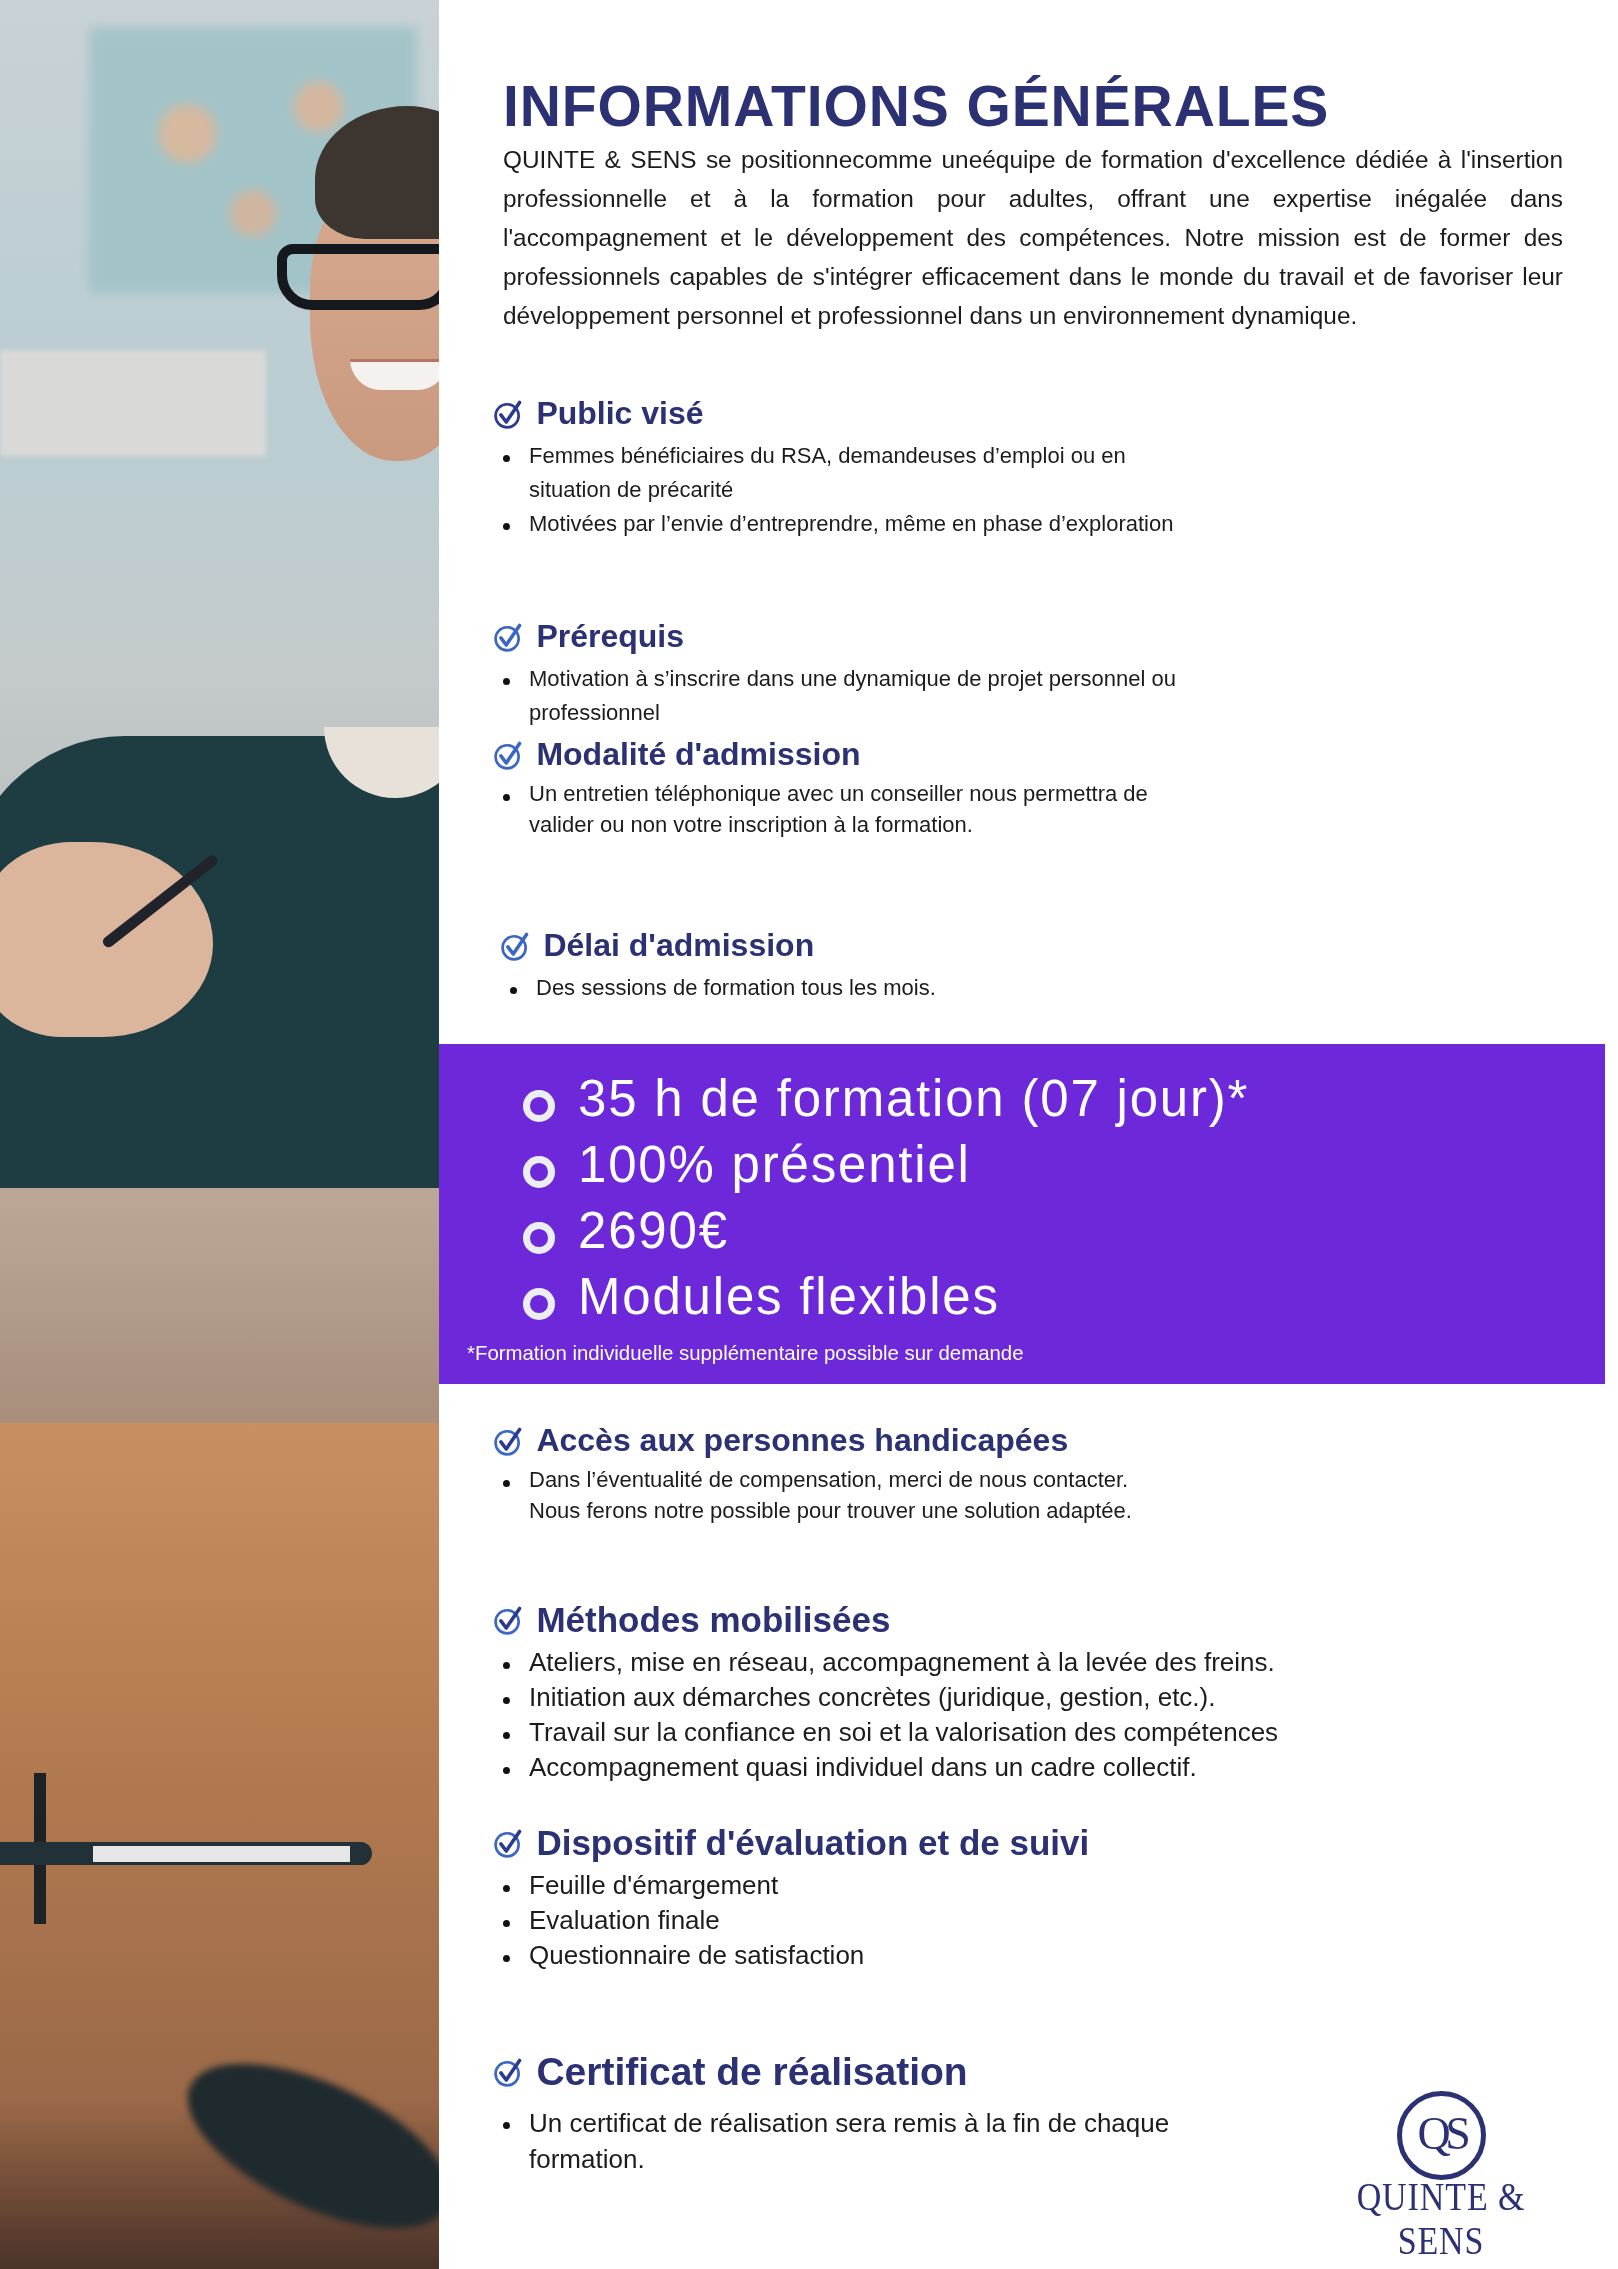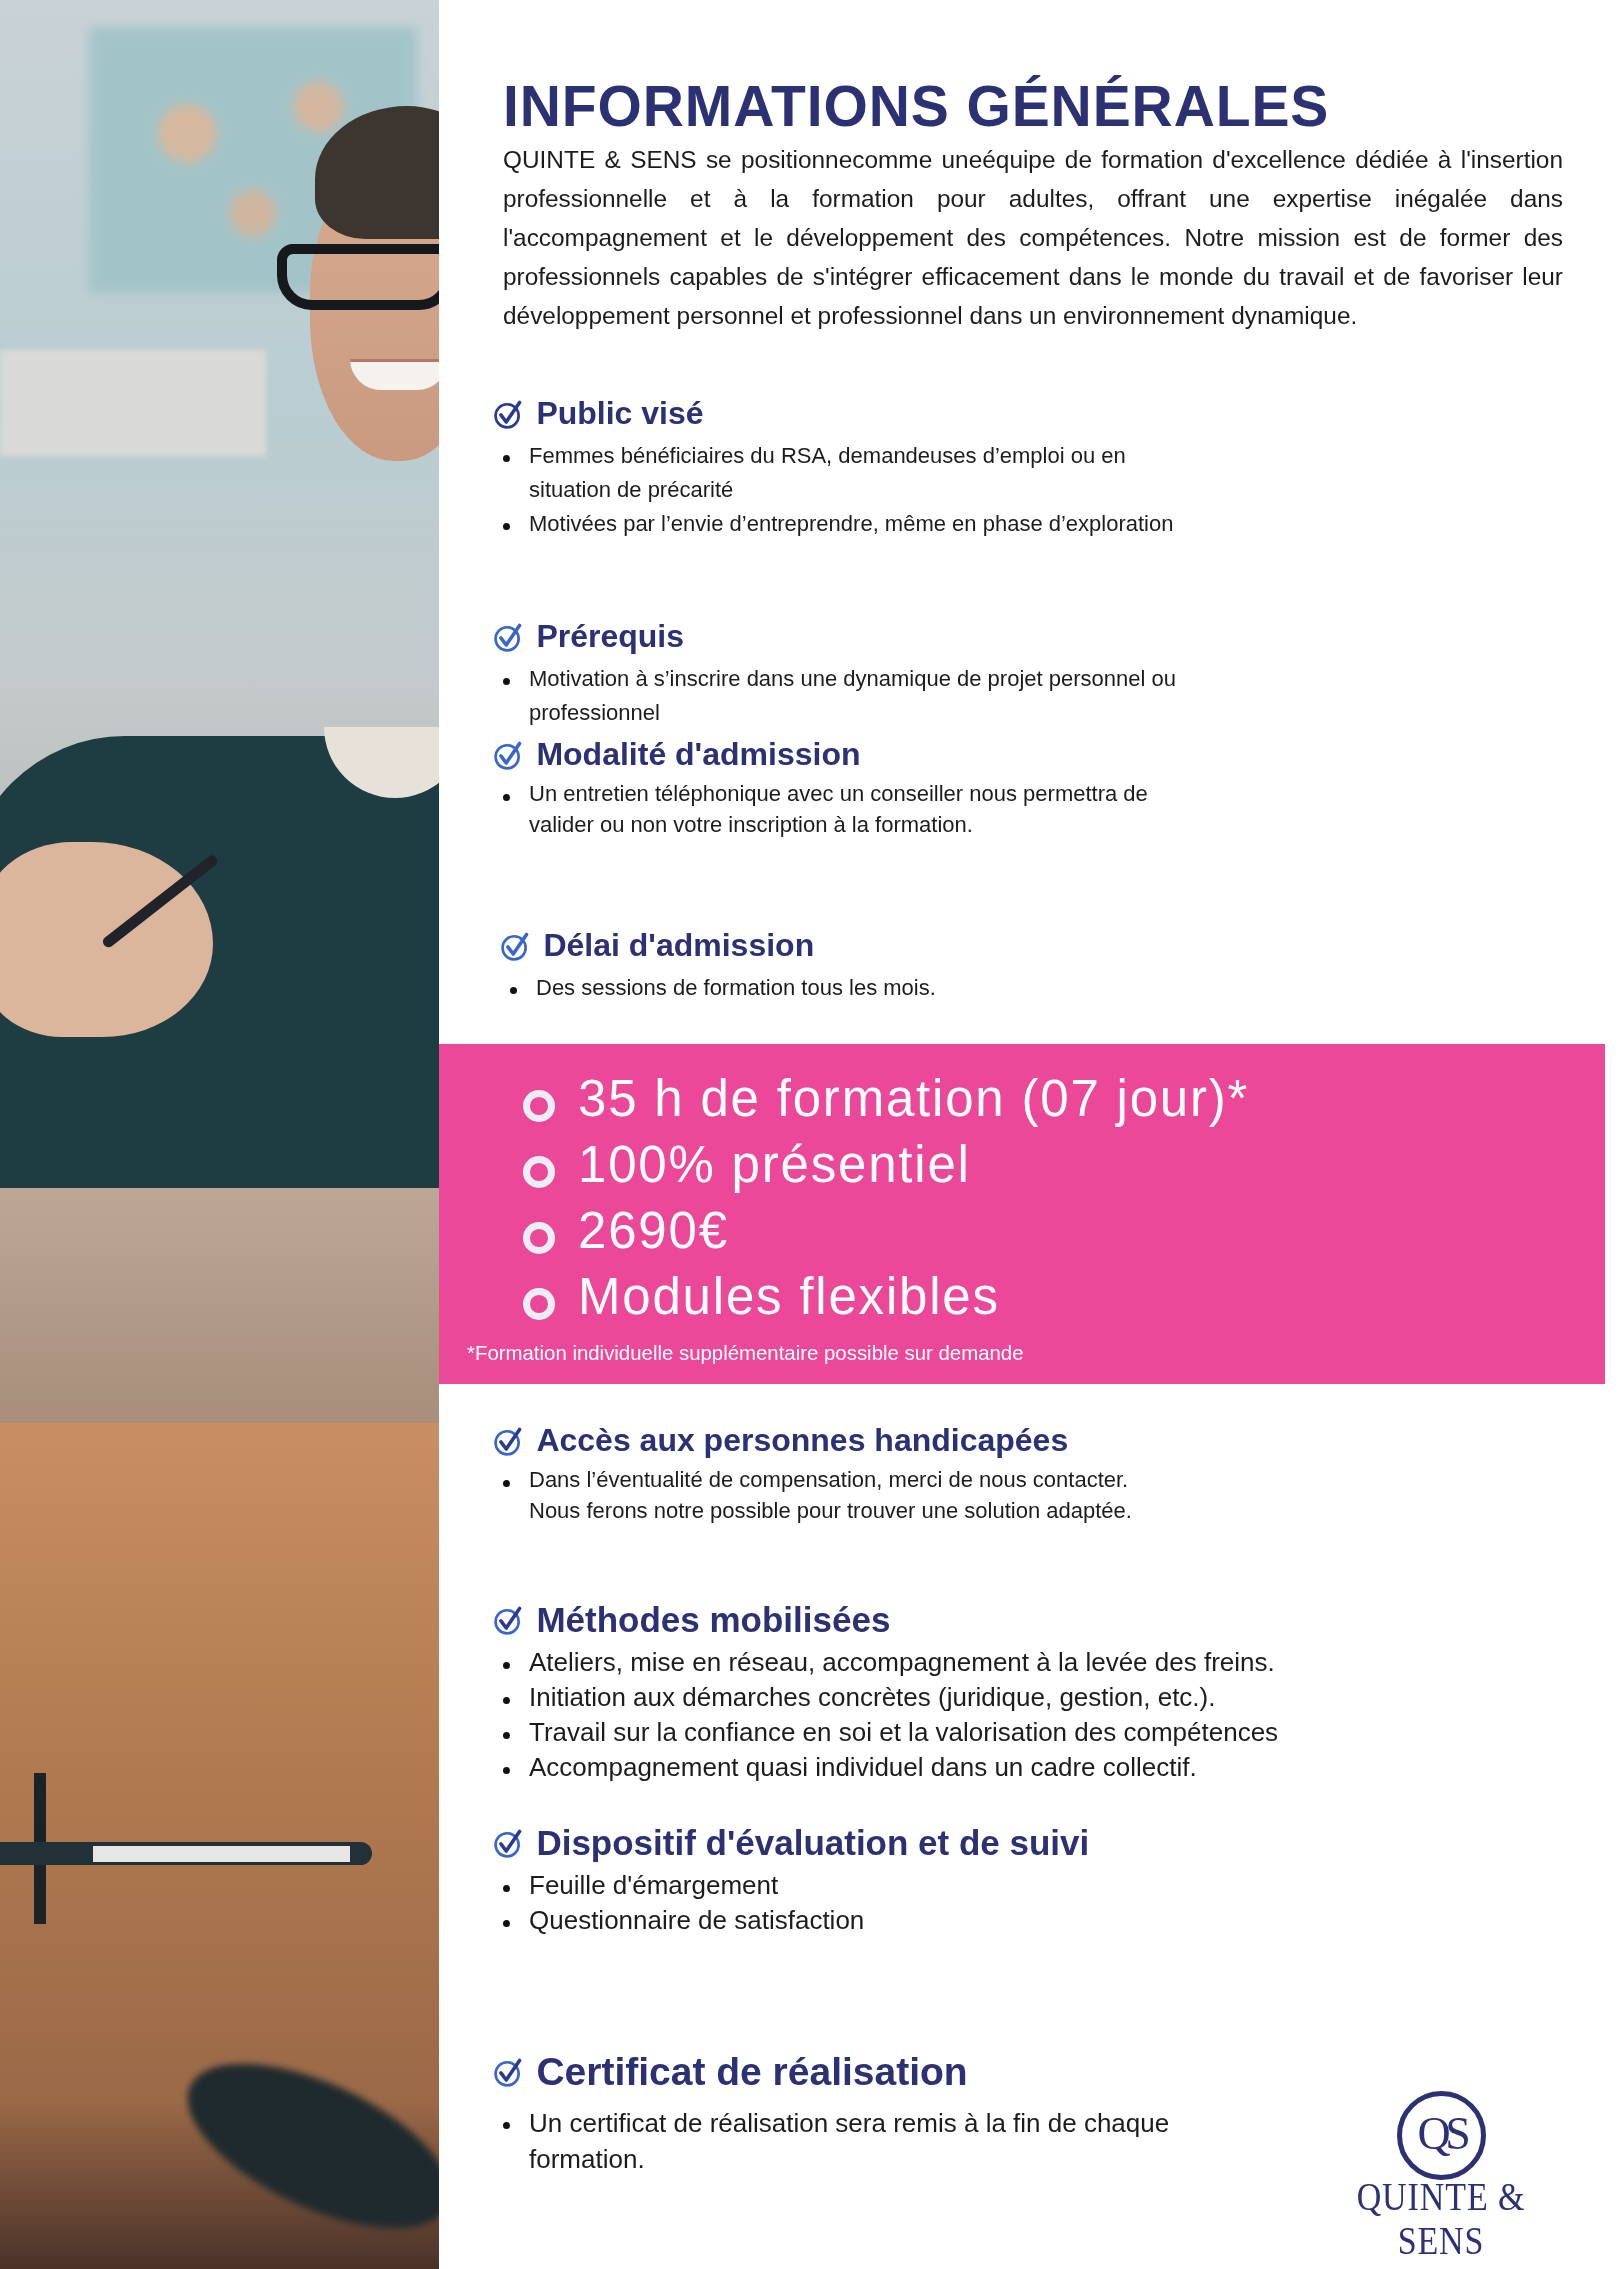--- a/index.html
+++ b/index.html
@@ -107,21 +107,21 @@
   .bul li::before {
     content: ""; position: absolute; left: 10.6px; top: 16px; width: 7px; height: 7px;
     border-radius: 50%; background: #111;
   }
   .bul.lg li { font-size: 26px; line-height: 35px; }
   .bul.lg li::before { top: 17px; }
 
   
   .banner {
     position: absolute; left: 439px; top: 1044px; width: 1166px; height: 340px;
-    background: #ec4899;
+    background: #6d28d9;
   }
   .banner ul { list-style: none; margin: 0; padding: 0; position: absolute; left: 84px; top: 22px; }
   .banner li {
     position: relative; padding-left: 55px; color: #ffffff;
     font-size: 51px; line-height: 66px; letter-spacing: 1.8px; white-space: nowrap;
   }
   .banner li .ring {
     position: absolute; left: 0; top: 24px; width: 17.7px; height: 17.7px;
     border: 7px solid #eceef5; border-radius: 50%;
   }
@@ -258,20 +258,21 @@
   <div class="section" style="left:53px; top:1823px; width:1046px;">
     <div class="sec-head">
       <svg class="check" viewBox="0 0 36 36">
           <circle cx="17" cy="20" r="13" fill="none" stroke="#3b67c4" stroke-width="3"></circle>
           <path d="M10 19 L16 27 L31 5" fill="none" stroke="#2b3a8f" stroke-width="4" stroke-linecap="round" stroke-linejoin="round"></path>
         </svg>
       <h2 class="sec-title" style="font-size:35px;">Dispositif d'évaluation et de suivi</h2>
     </div>
     <ul class="bul lg" style="margin-top:5.3px;">
       <li>Feuille d'émargement</li>
+      <li>Evaluation finale</li>
       <li>Questionnaire de satisfaction</li>
     </ul>
   </div>
 
   <div class="section" style="left:53px; top:2050px; width:851px;">
     <div class="sec-head">
       <svg class="check" viewBox="0 0 36 36">
           <circle cx="17" cy="20" r="13" fill="none" stroke="#3b67c4" stroke-width="3"></circle>
           <path d="M10 19 L16 27 L31 5" fill="none" stroke="#2b3a8f" stroke-width="4" stroke-linecap="round" stroke-linejoin="round"></path>
         </svg>

